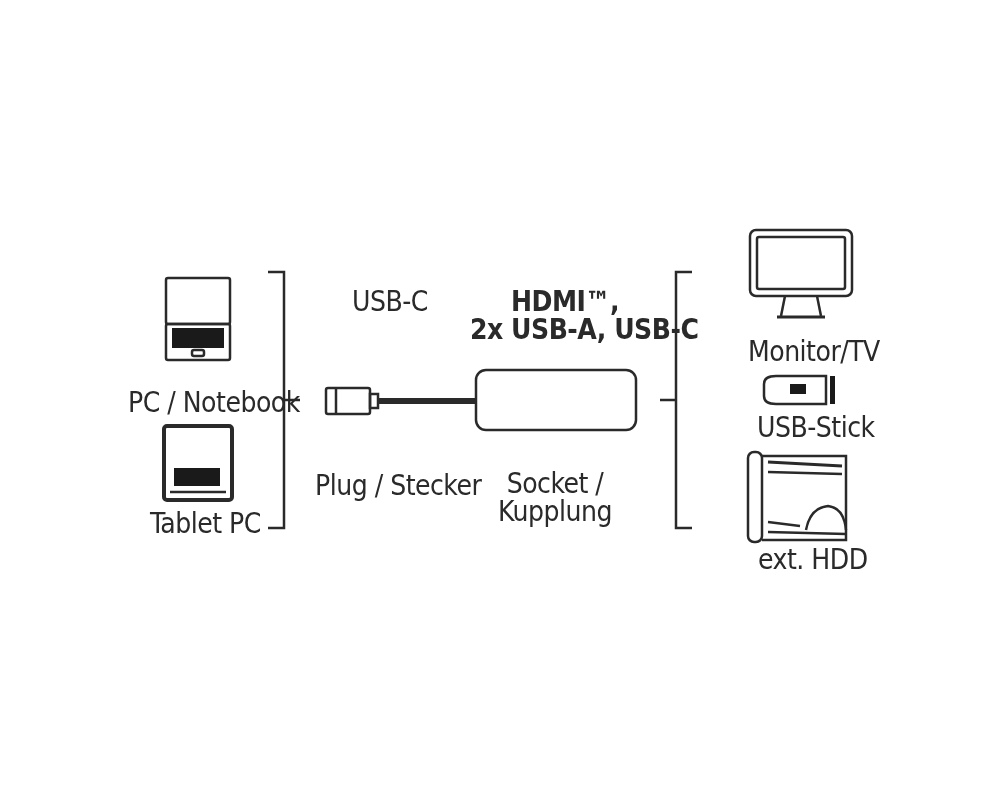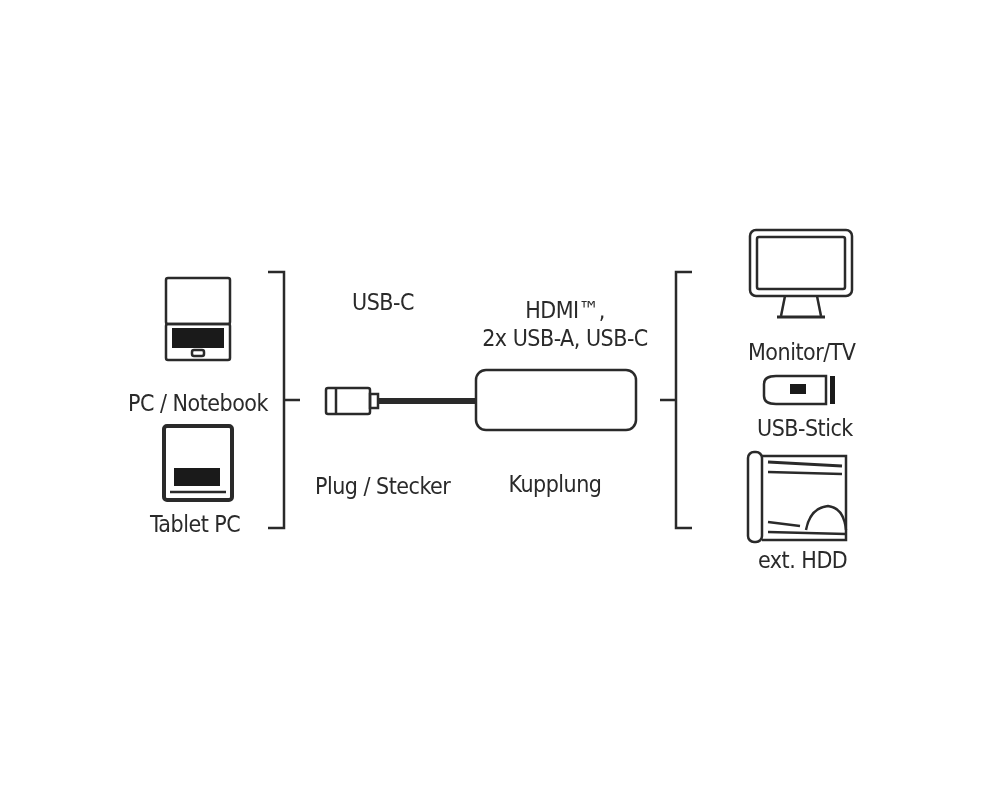--- a/index.html
+++ b/index.html
@@ -1,18 +1,18 @@
 <!DOCTYPE html>
 <html><head>
   <meta charset="utf-8">
   <style>
     html, body { margin: 0; padding: 0; background: #ffffff; }
     body { width: 1000px; height: 800px; position: relative; overflow: hidden;
            font-family: "DejaVu Sans Condensed", "DejaVu Sans", sans-serif; color: #2a2a2a; }
-    .lbl { position: absolute; font-size: 23px; letter-spacing: -0.5px; white-space: nowrap; line-height: 28px; }
+    .lbl { position: absolute; font-size: 28px; letter-spacing: -0.5px; white-space: nowrap; line-height: 28px; }
     .center { text-align: center; }
     svg.art { position: absolute; left: 0; top: 0; width: 1000px; height: 800px; }
   </style>
 </head>
 <body>
 
 <svg class="art" viewBox="0 0 1000 800" xmlns="http://www.w3.org/2000/svg">
   <g fill="none" stroke="#2a2a2a" stroke-width="2.5">
 
     <g>
@@ -67,23 +67,24 @@
     </g>
   </g>
 </svg>
 
 <div class="lbl" style="left:128px; top:377px;margin-top:12px;">PC / Notebook</div>
 <div class="lbl" style="left:150px; top:510px;text-align:center;">Tablet PC</div>
 
 <div class="lbl" style="left:352px; top:288px;">USB-C</div>
 <div class="lbl" style="left:315px; top:472px;">Plug / Stecker</div>
 
-<div class="lbl center" style="left:470px; top:296px; width:190px;">
+<div class="lbl center" style="left:470px; top:288px; width:190px;font-weight:bold;">
   <div>HDMI™,</div>
   <div>2x USB-A, USB-C</div>
 </div>
 <div class="lbl center" style="left:490px; top:470px; width:130px;">
+  <div>Socket /</div>
   <div>Kupplung</div>
 </div>
 
 <div class="lbl" style="left:748px; top:338px;text-align:center;">Monitor/TV</div>
 <div class="lbl" style="left:757px; top:414px;">USB-Stick</div>
 <div class="lbl" style="left:758px; top:546px;">ext. HDD</div>
 
 </body></html>

